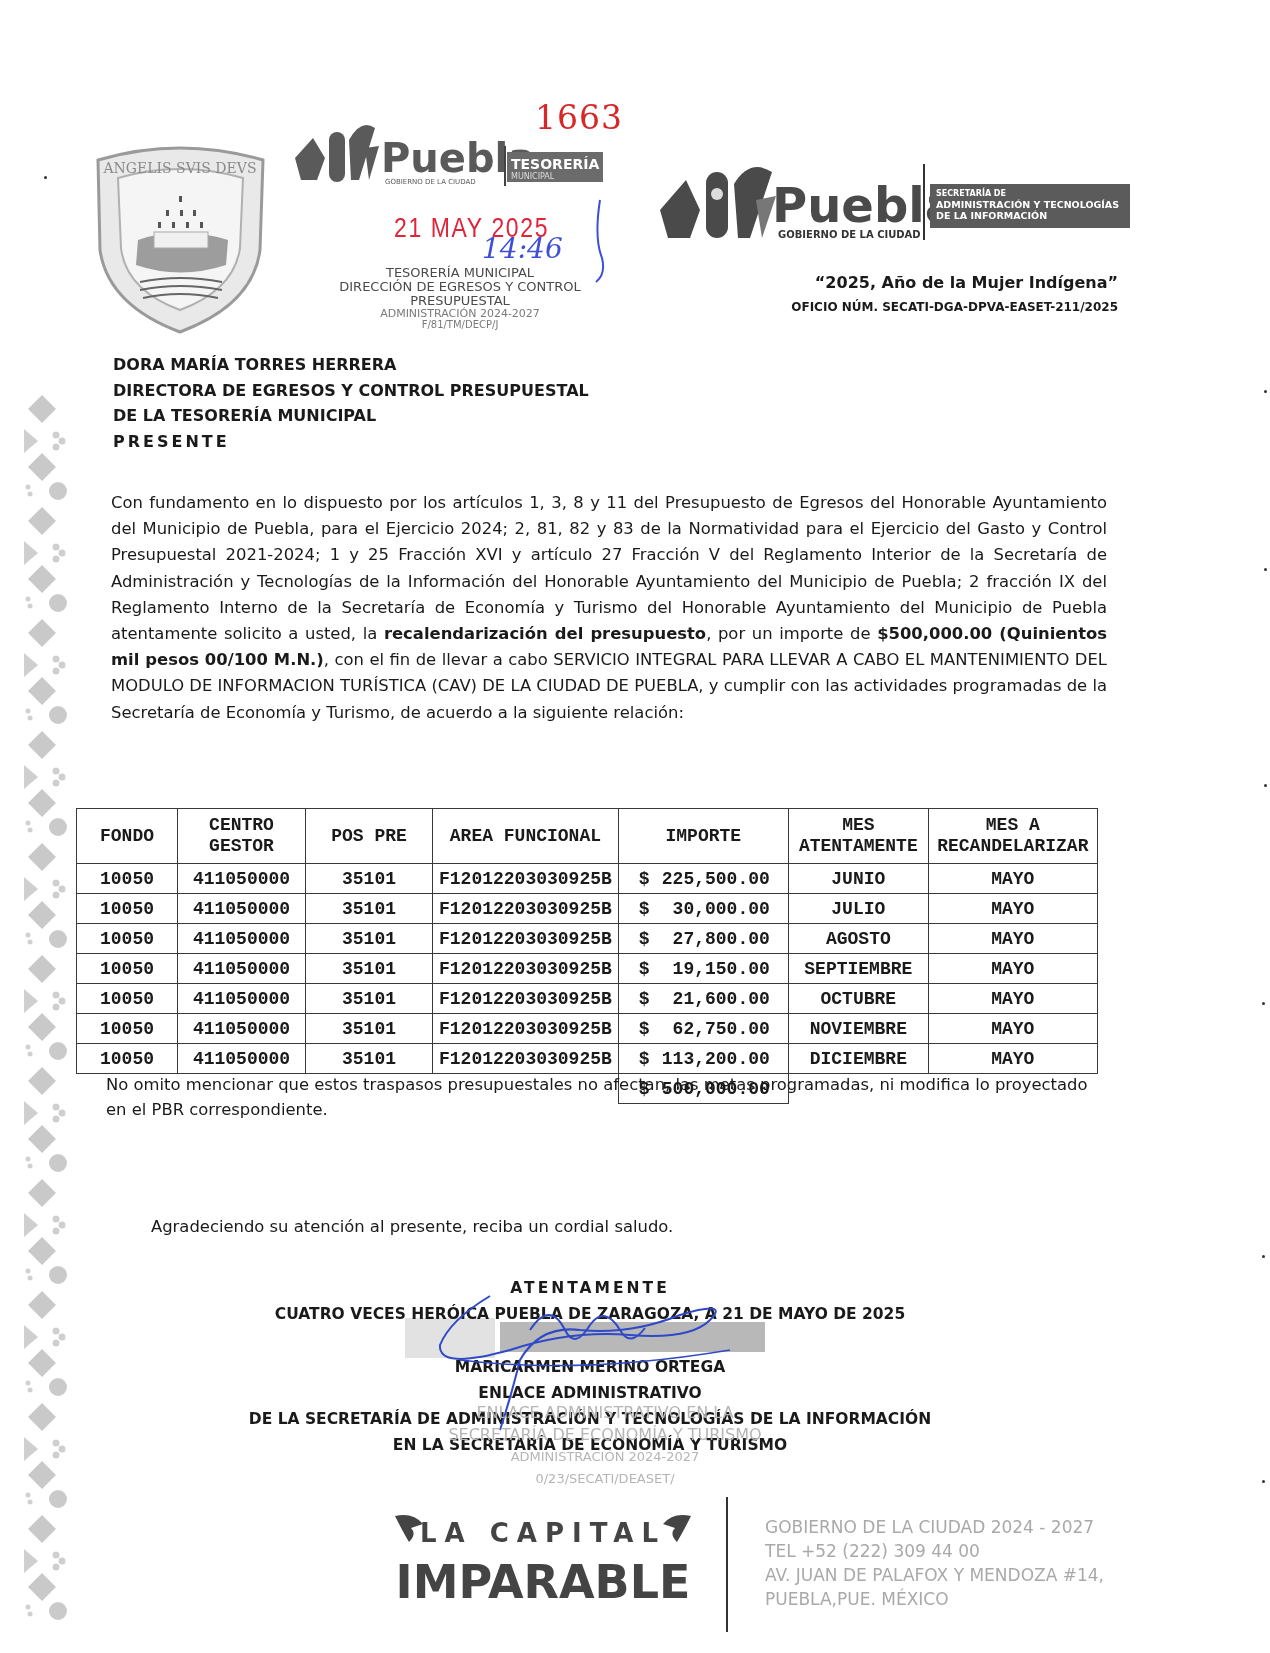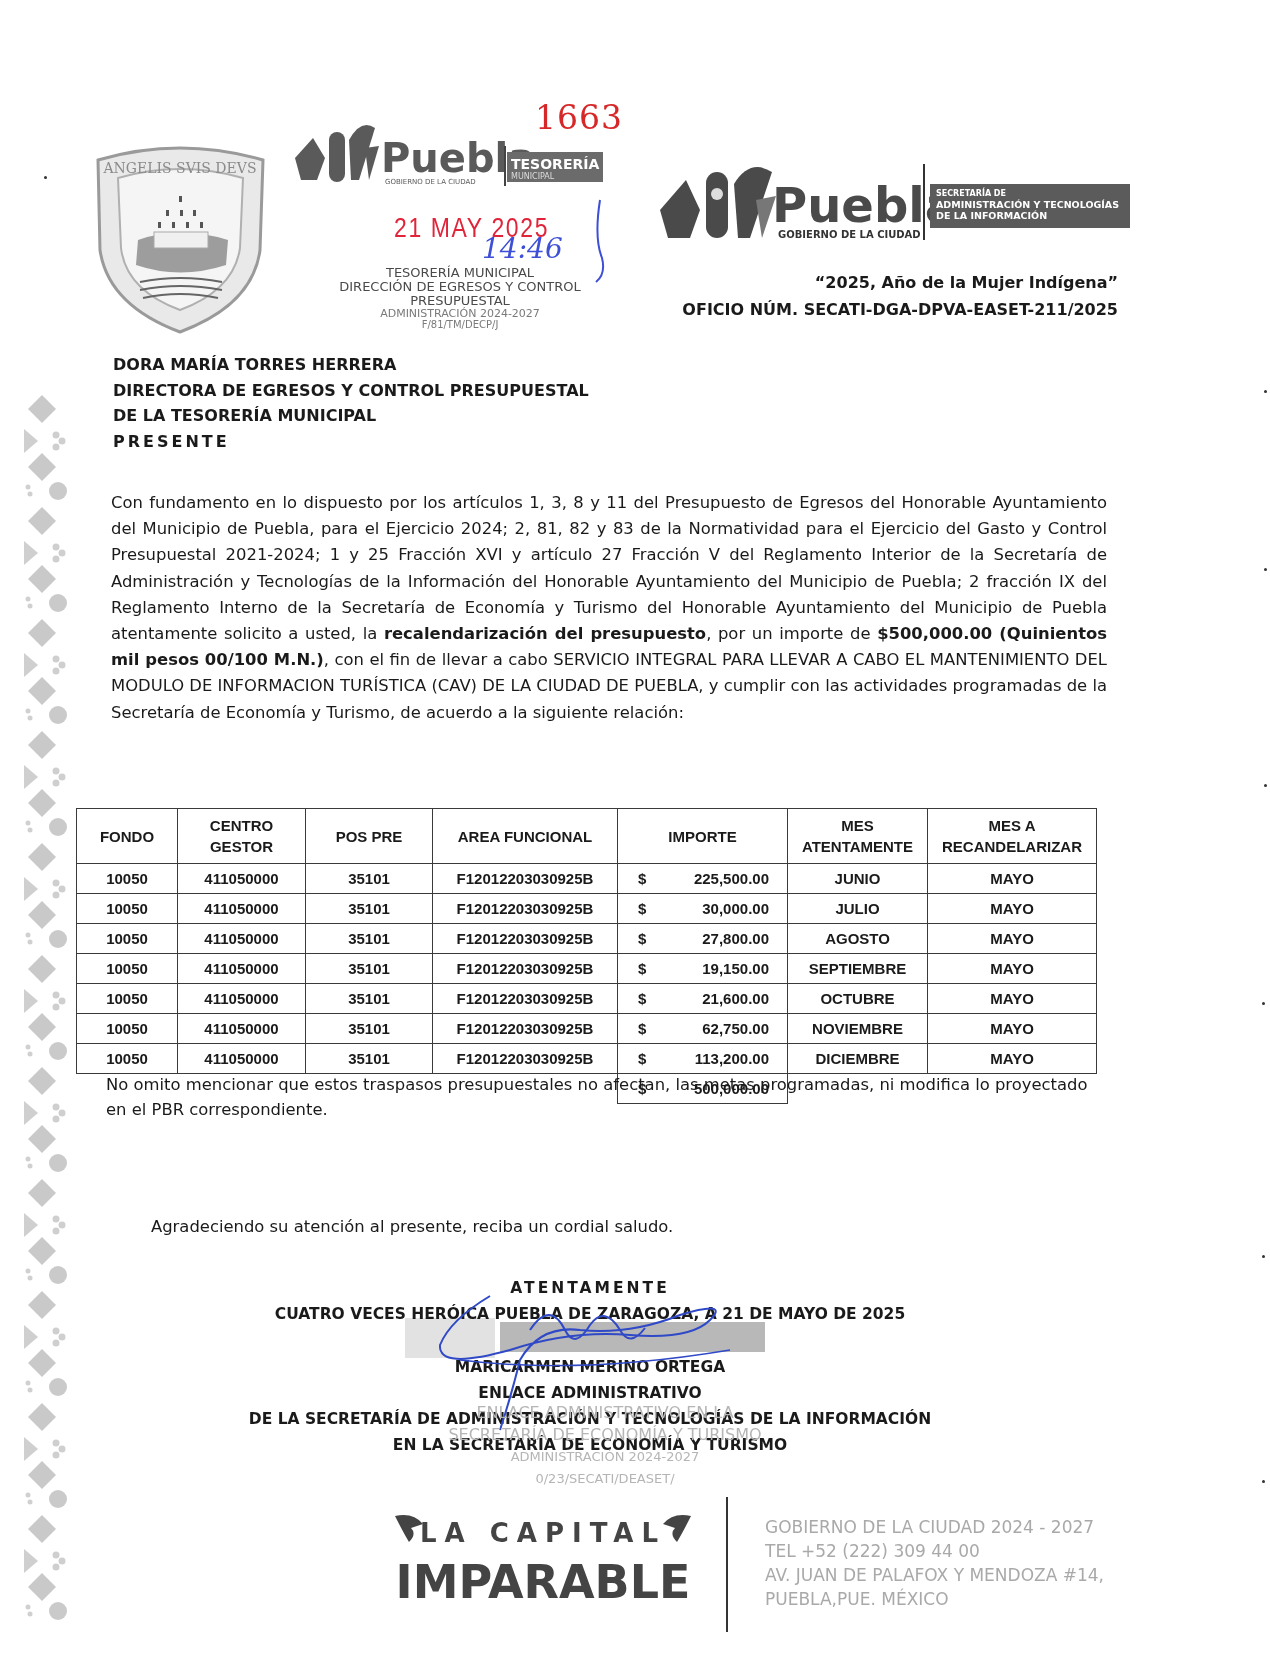--- a/index.html
+++ b/index.html
@@ -22,32 +22,32 @@
   .stamp-text { position: absolute; left: 310px; top: 266px; width: 300px; text-align: center; color: #4a4a4a; line-height: 1.08; }
   .stamp-text .l1 { font-size: 13px; }
   .stamp-text .l2 { font-size: 13px; }
   .stamp-text .l3 { font-size: 13px; }
   .stamp-text .l4 { font-size: 11px; color: #7a7a7a; }
   .stamp-text .l5 { font-size: 10px; color: #7a7a7a; text-align: center; }
 
   
   .main-logo { position: absolute; left: 660px; top: 160px; width: 540px; height: 90px; }
   .motto { position: absolute; right: 152px; top: 273px; font-weight: bold; font-size: 16px; }
-  .oficio { position: absolute; right: 152px; top: 300px; font-weight: bold; font-size: 16px; }
+  .oficio { position: absolute; right: 152px; top: 300px; font-weight: bold; font-size: 12px; }
 
   
   .addressee { position: absolute; left: 113px; top: 352px; font-weight: bold; font-size: 16px; line-height: 25.5px; }
   .addressee .presente { letter-spacing: 3px; }
 
   
   .body-para { position: absolute; left: 111px; top: 490px; width: 996px; font-size: 16.4px; line-height: 26.2px; text-align: justify; text-align-last: left; }
   .body-para b { font-weight: bold; }
 
   
-  .tbl { position: absolute; left: 76px; top: 808px; border-collapse: collapse; font-family: Liberation Sans, sans-serif; font-size: 15px; font-weight: bold; }
+  .tbl { position: absolute; left: 76px; top: 808px; border-collapse: collapse; font-family: Liberation Mono, monospace; font-size: 18px; font-weight: bold; }
   .tbl th, .tbl td { border: 1.3px solid #3a3a3a; text-align: center; padding: 0 6px; }
   .tbl th { height: 55px; line-height: 21px; }
   .tbl td { height: 30px; }
   .tbl td.imp { padding: 0; }
   .imp-wrap { display: flex; justify-content: space-between; padding: 0 18px 0 20px; }
   .tbl tr.total td.blank { border: none; }
   .tbl tr.total td { height: 30px; }
 
   .closing1 { position: absolute; left: 106px; top: 1072px; width: 1000px; font-size: 16.4px; line-height: 25px; }
   .closing2 { position: absolute; left: 106px; top: 1217px; font-size: 16.4px; margin-left: 45px; }

